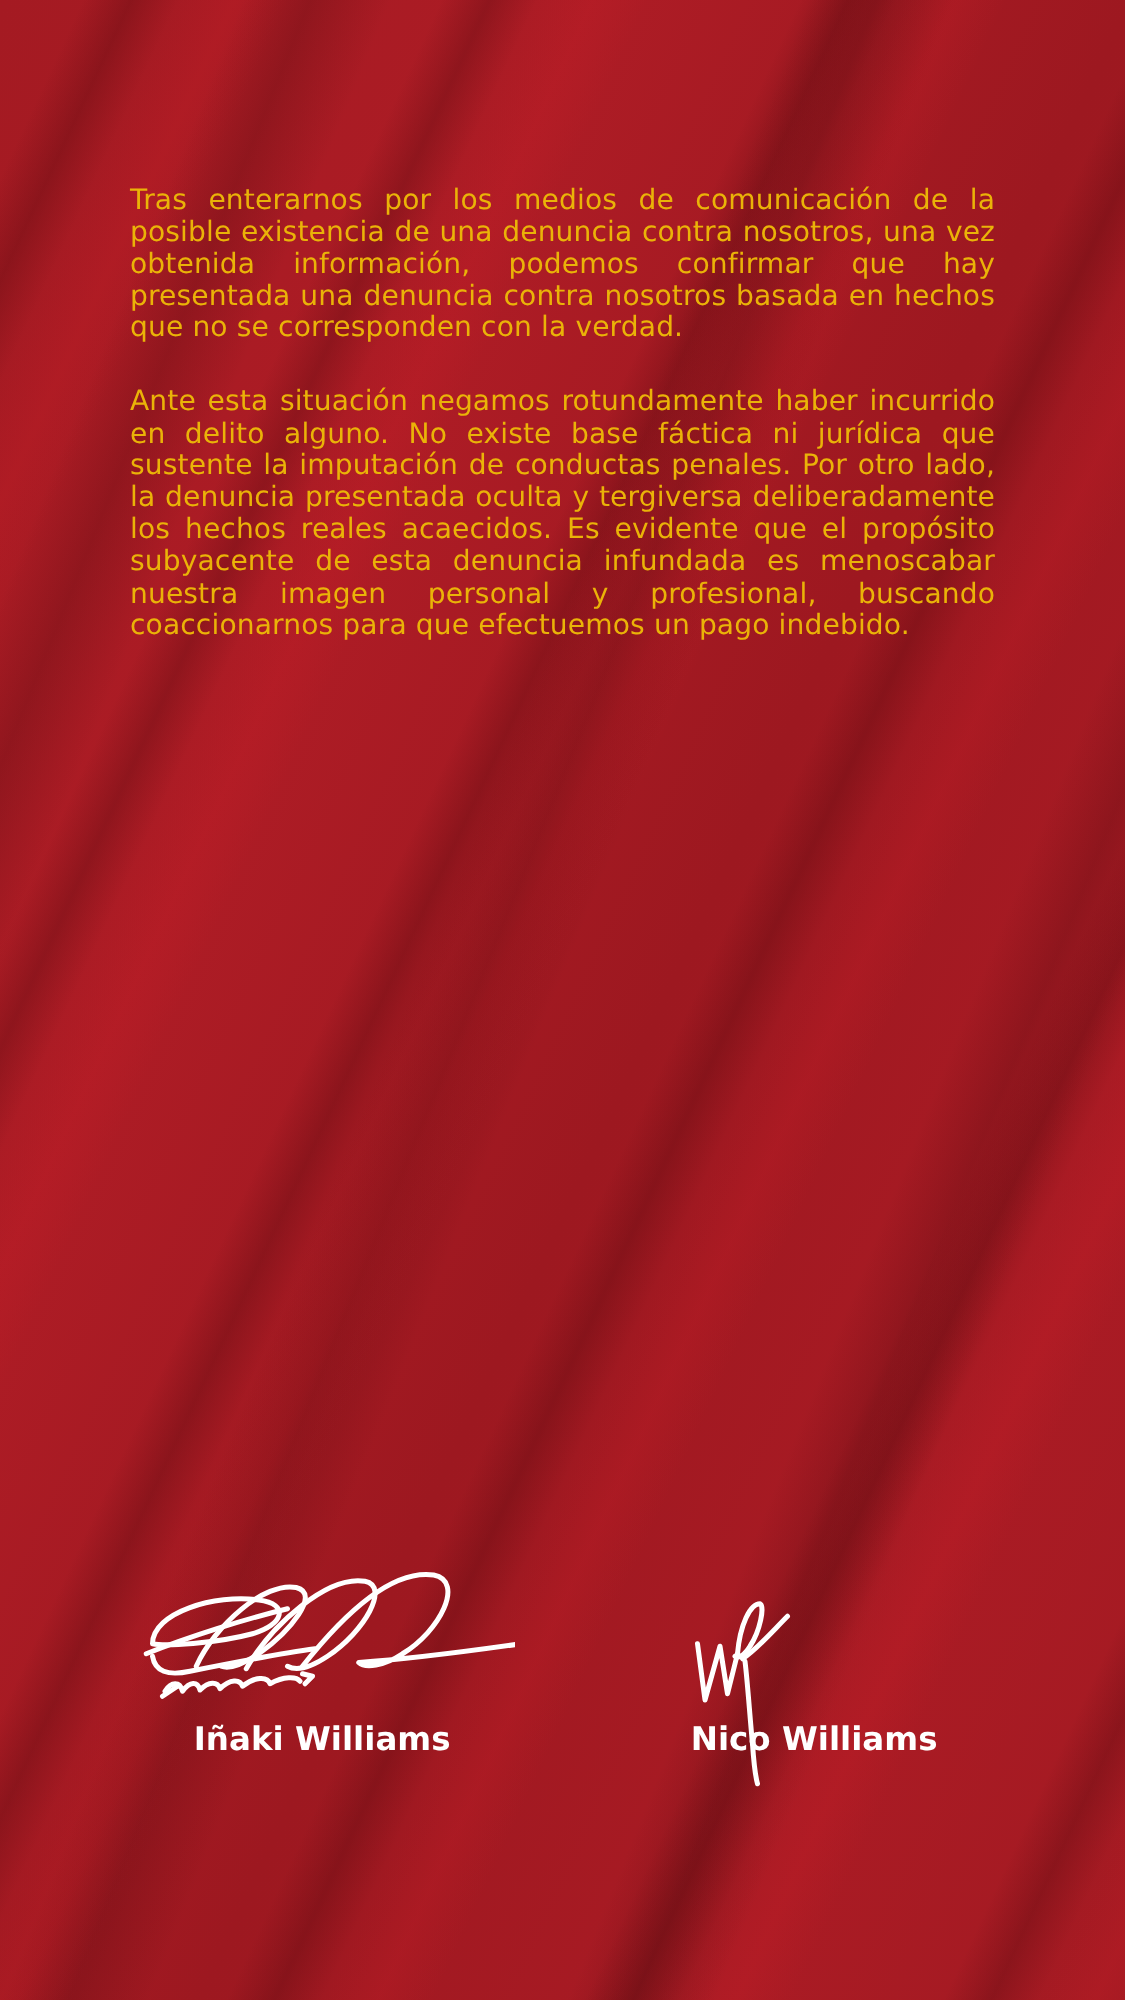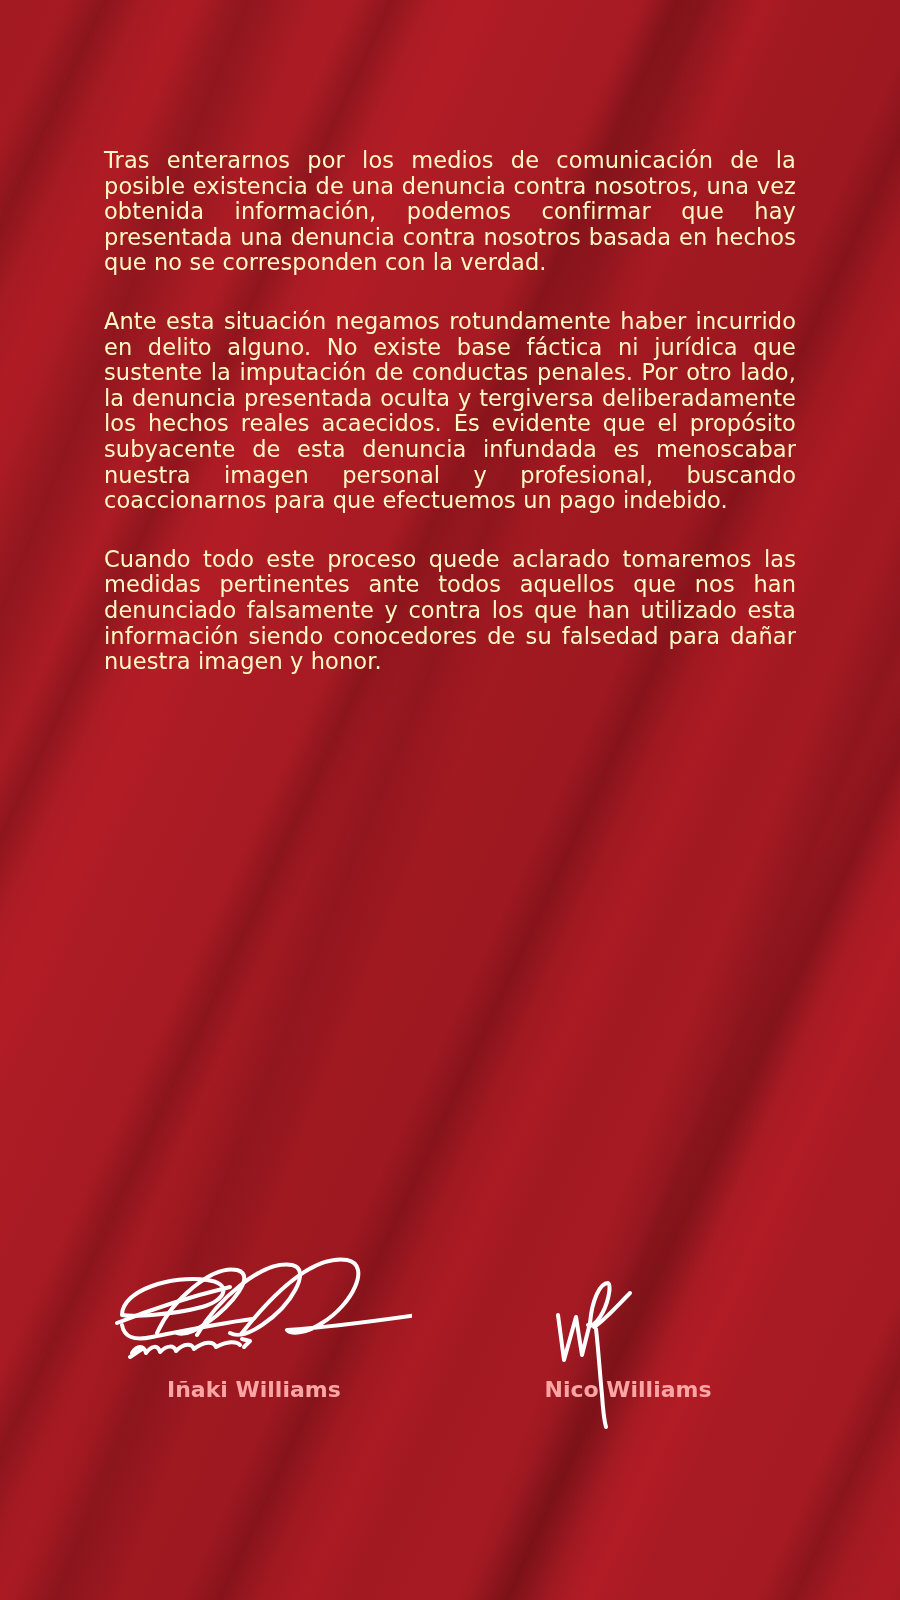--- a/index.html
+++ b/index.html
@@ -40,21 +40,21 @@
           rgba(70,8,12,0.25) 230px,
           rgba(0,0,0,0) 290px,
           rgba(0,0,0,0) 420px);
     }
     .statement {
       position: absolute;
       left: 104px;
       top: 148px;
       width: 692px;
       z-index: 1;
-      color: #fef9c3;
+      color: #eab308;
     }
     .paragraph {
       margin: 0 0 33px 0;
       font-size: 22.5px;
       line-height: 25.6px;
       text-align: justify;
       text-align-last: left;
       letter-spacing: 0.1px;
     }
     .signatures {
@@ -72,42 +72,41 @@
     }
     .signer-1 { left: 112px; width: 300px; }
     .signer-2 { left: 490px; width: 260px; }
     .sig-svg {
       position: absolute;
       left: 0;
       top: 0;
     }
     .signer-name {
       position: absolute;
-      left: 12px;
+      left: 0;
       right: 0;
       top: 132px;
       text-align: center;
-      color: #fca5a5;
+      color: #ffffff;
       font-family: "DejaVu Sans", sans-serif;
       font-weight: bold;
-      font-size: 22px;
+      font-size: 26px;
       letter-spacing: 0px;
     }
     .signer-1 .signer-name { text-align: left; padding-left: 43px; }
-    .signer-2 .signer-name { text-align: center; padding-left: 4px; }
+    .signer-2 .signer-name { text-align: right; padding-left: 4px; }
   </style>
 </head>
 <body>
 
 <div class="bg"></div>
 
 <div class="statement">
   <p class="paragraph">Tras enterarnos por los medios de comunicación de la posible existencia de una denuncia contra nosotros, una vez obtenida información, podemos confirmar que hay presentada una denuncia contra nosotros basada en hechos que no se corresponden con la verdad.</p>
   <p class="paragraph">Ante esta situación negamos rotundamente haber incurrido en delito alguno. No existe base fáctica ni jurídica que sustente la imputación de conductas penales. Por otro lado, la denuncia presentada oculta y tergiversa deliberadamente los hechos reales acaecidos. Es evidente que el propósito subyacente de esta denuncia infundada es menoscabar nuestra imagen personal y profesional, buscando coaccionarnos para que efectuemos un pago indebido.</p>
-  <p class="paragraph">Cuando todo este proceso quede aclarado tomaremos las medidas pertinentes ante todos aquellos que nos han denunciado falsamente y contra los que han utilizado esta información siendo conocedores de su falsedad para dañar nuestra imagen y honor.</p>
 </div>
 
 <div class="signatures">
   <div class="signer signer-1">
     <svg class="sig-svg" width="300" height="130" viewBox="0 0 300 130">
       <g fill="none" stroke="#ffffff" stroke-width="4" stroke-linecap="round" stroke-linejoin="round">
         <path d="M10,70 C10,45 60,30 95,35 C120,38 115,55 90,62 C60,70 20,72 10,70 Z"></path>
         <path d="M5,78 C40,64 85,50 118,42"></path>
         <path d="M45,88 C60,55 100,20 125,25 C145,30 120,60 95,78 C80,88 70,90 65,88"></path>
         <path d="M85,90 C105,55 150,15 180,20 C200,24 180,60 150,80 C135,90 125,92 118,88"></path>

